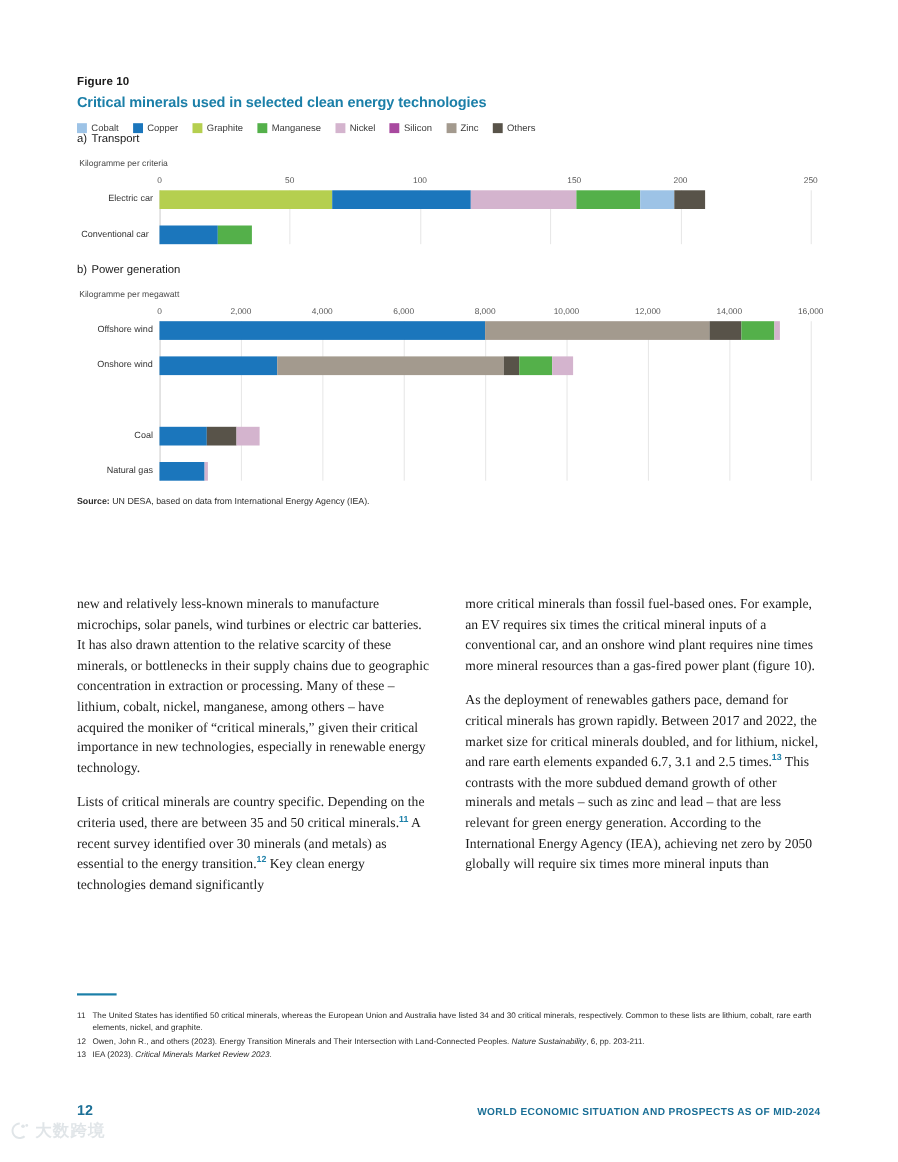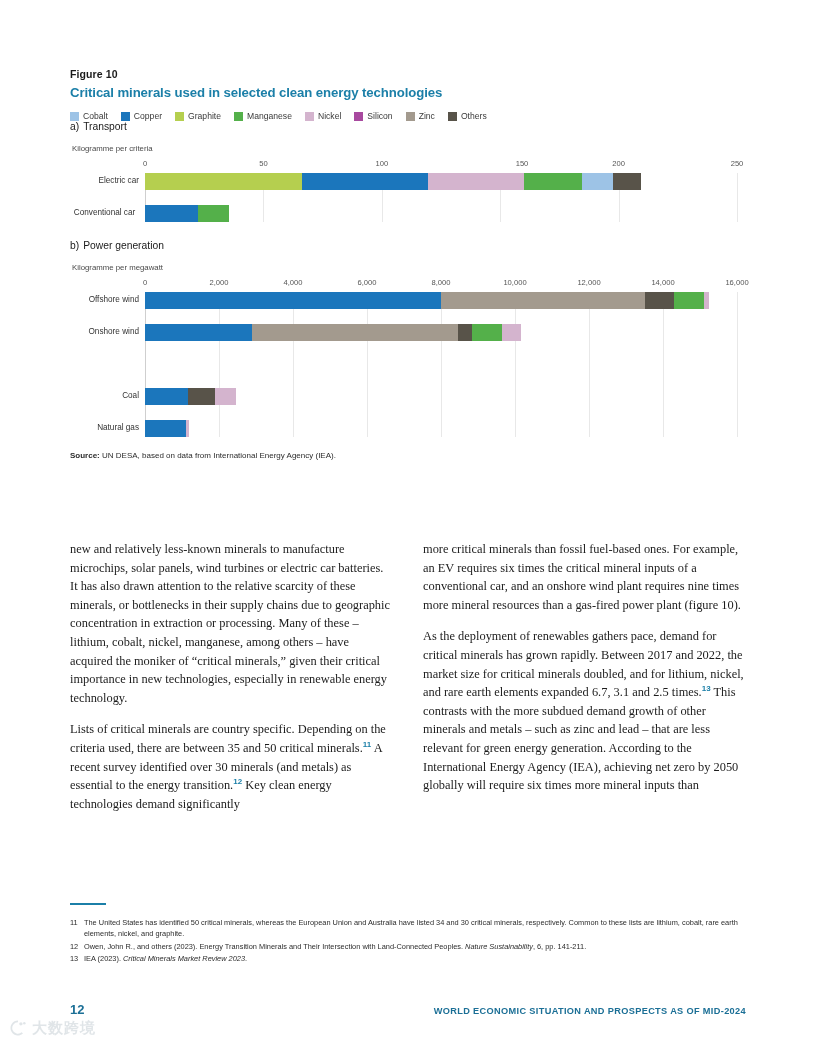--- a/index.html
+++ b/index.html
@@ -295,21 +295,21 @@
   </div>
 
   <div class="fn-rule"></div>
   <div class="footnotes" id="footnotes">
       <div class="fn-row">
         <div class="fn-idx">11</div>
         <div class="fn-txt">The United States has identified 50 critical minerals, whereas the European Union and Australia have listed 34 and 30 critical minerals, respectively. Common to these lists are lithium, cobalt, rare earth elements, nickel, and graphite.</div>
       </div>
       <div class="fn-row">
         <div class="fn-idx">12</div>
-        <div class="fn-txt"><span>Owen, John R., and others (2023). Energy Transition Minerals and Their Intersection with Land-Connected Peoples. </span><i>Nature Sustainability</i><span>, 6, pp. 141-211.</span></div>
+        <div class="fn-txt"><span>Owen, John R., and others (2023). Energy Transition Minerals and Their Intersection with Land-Connected Peoples. </span><i>Nature Sustainability</i><span>, 6, pp. 203-211.</span></div>
       </div>
       <div class="fn-row">
         <div class="fn-idx">13</div>
         <div class="fn-txt"><span>IEA (2023). </span><i>Critical Minerals Market Review 2023</i><span>.</span></div>
       </div>
     </div>
 
   <div class="footer">
     <div class="page-num">12</div>
     <div class="footer-title">WORLD ECONOMIC SITUATION AND PROSPECTS AS OF MID-2024</div>

